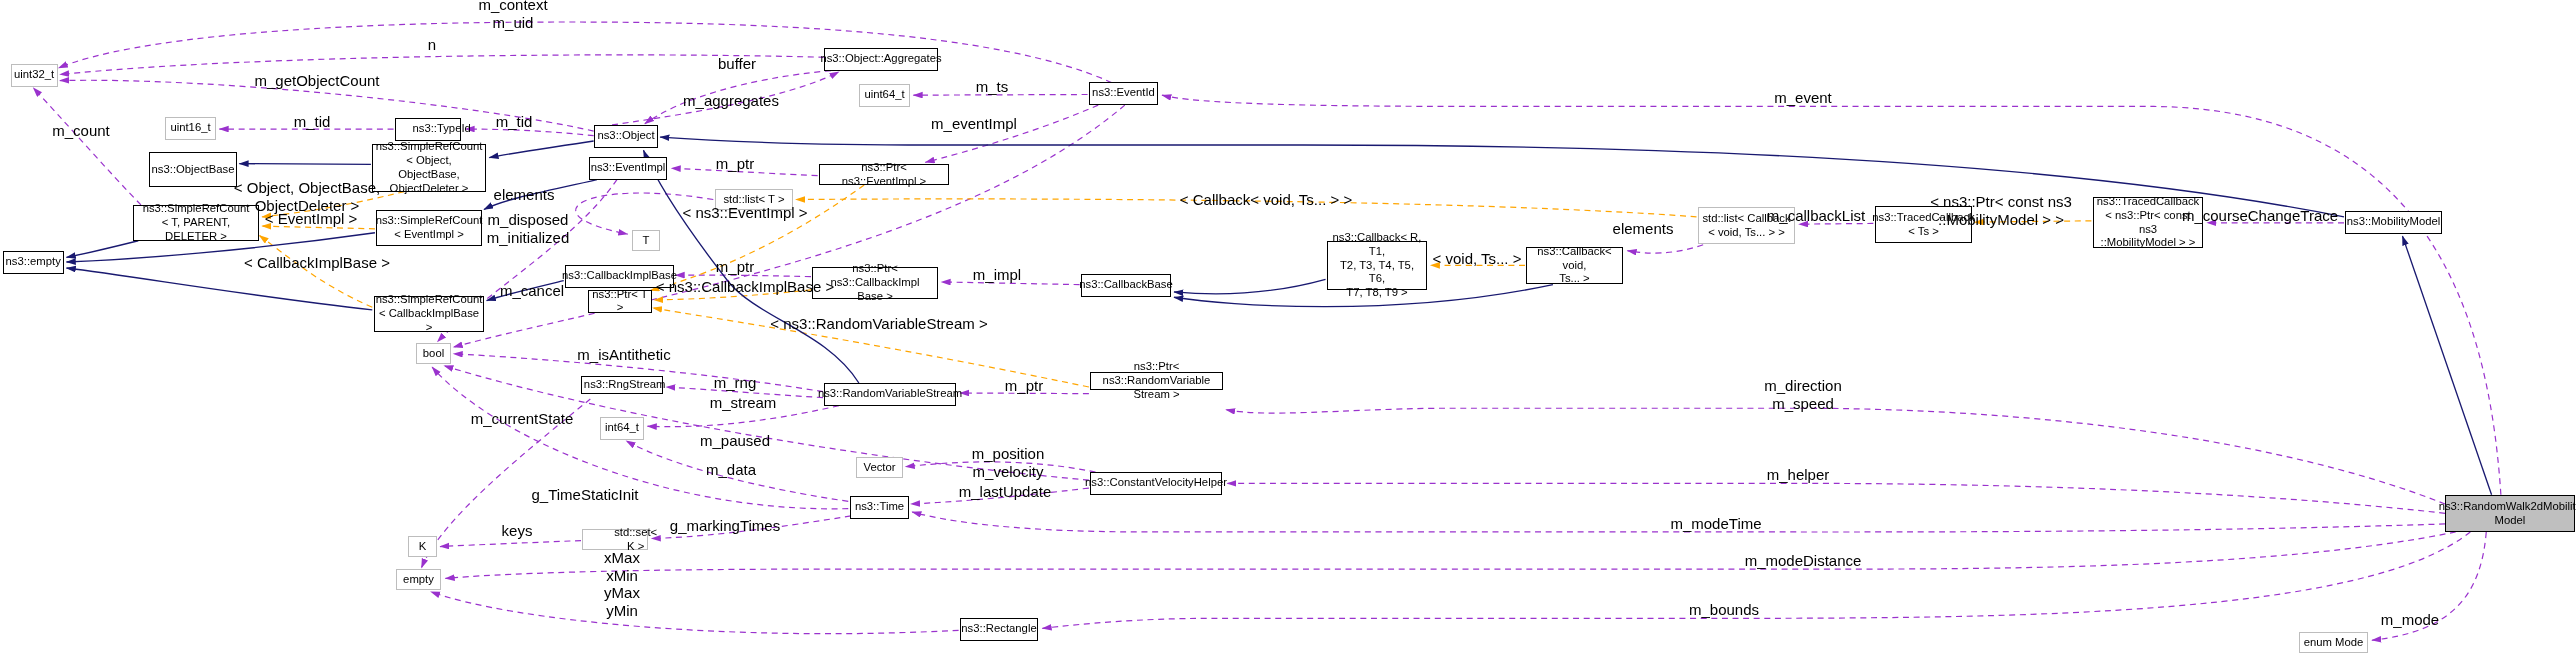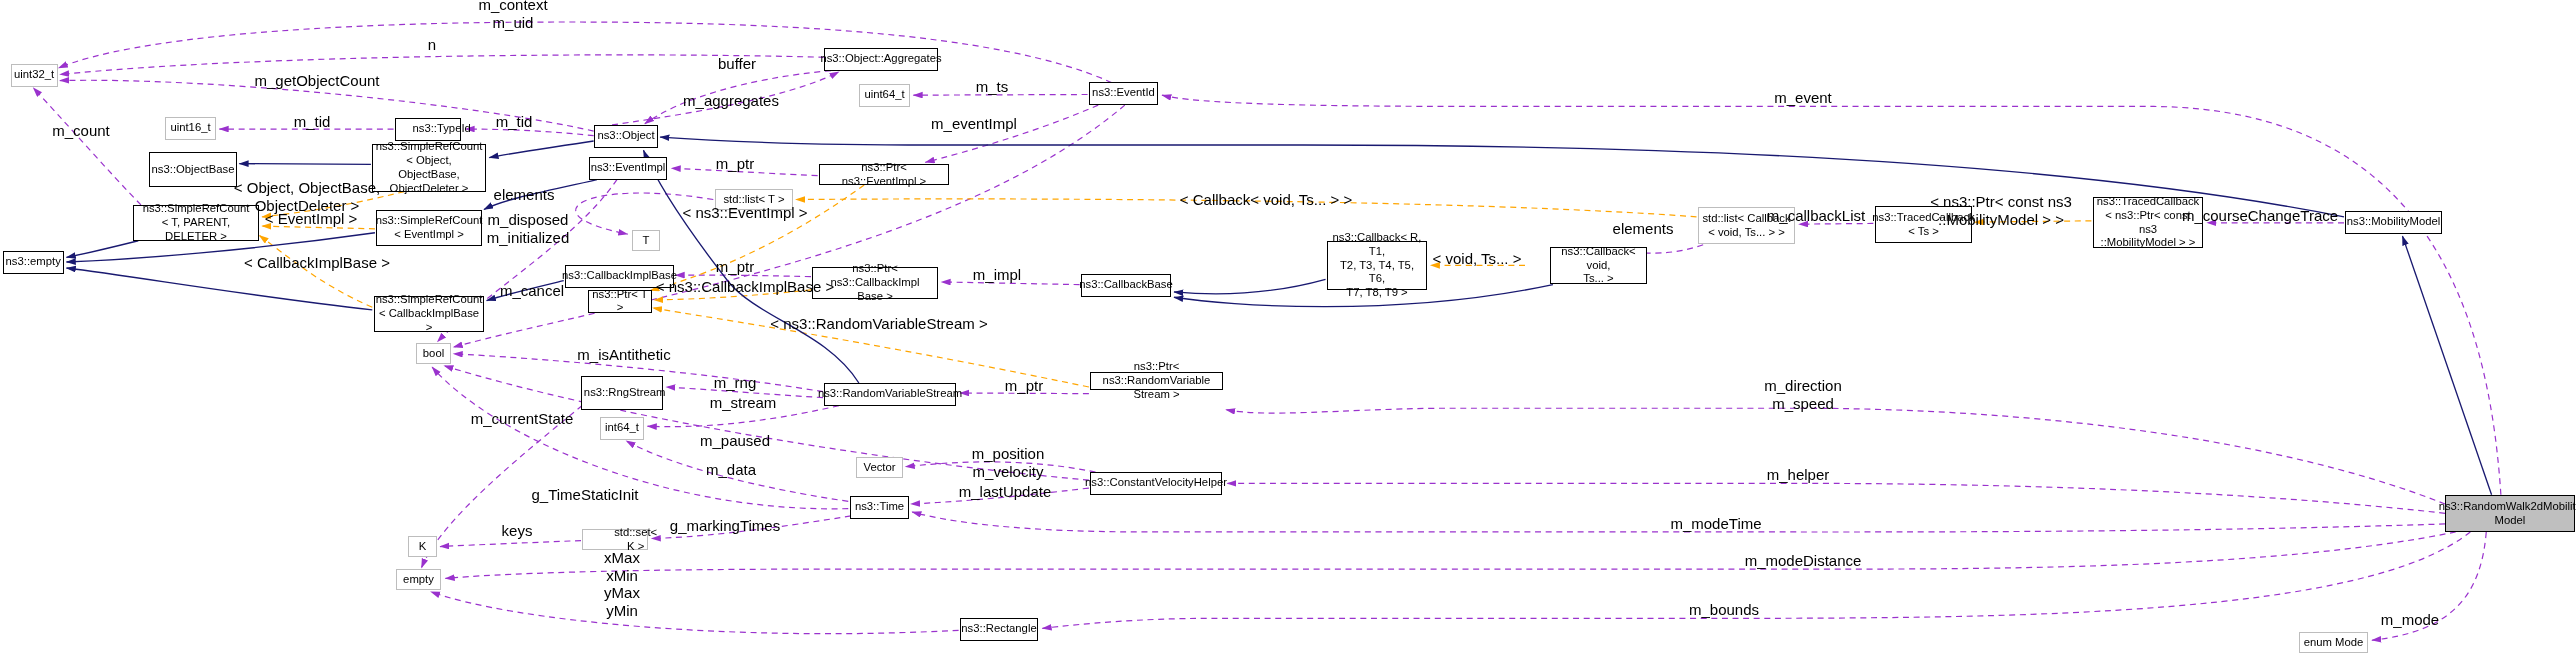--- a/index.html
+++ b/index.html
@@ -126,34 +126,34 @@
 <div class="node cls" style="left:819px;top:164px;width:130px;height:21px;">ns3::Ptr&lt; ns3::EventImpl &gt;</div>
 <div class="node plain" style="left:632px;top:230px;width:28px;height:21px;">T</div>
 <div class="node cls" style="left:565px;top:265px;width:109px;height:22.6px;">ns3::CallbackImplBase</div>
 <div class="node cls" style="left:588px;top:290px;width:64px;height:22.6px;">ns3::Ptr&lt; T &gt;</div>
 <div class="node cls" style="left:812px;top:267px;width:126px;height:32px;">ns3::Ptr&lt; ns3::CallbackImpl
 Base &gt;</div>
 <div class="node cls" style="left:1081px;top:274px;width:90px;height:22.6px;">ns3::CallbackBase</div>
 <div class="node cls" style="left:1327px;top:241px;width:100px;height:49px;">ns3::Callback&lt; R, T1,
 T2, T3, T4, T5, T6,
 T7, T8, T9 &gt;</div>
-<div class="node cls" style="left:1526px;top:247px;width:97px;height:37px;margin-left:24px;">ns3::Callback&lt; void,
+<div class="node cls" style="left:1526px;top:247px;width:97px;height:37px;">ns3::Callback&lt; void,
 Ts... &gt;</div>
 <div class="node plain" style="left:1698px;top:207px;width:97px;height:37px;">std::list&lt; Callback
 &lt; void, Ts... &gt; &gt;</div>
 <div class="node cls" style="left:1875px;top:206px;width:97px;height:37px;">ns3::TracedCallback
 &lt; Ts &gt;</div>
 <div class="node cls" style="left:2093px;top:197px;width:110px;height:51px;">ns3::TracedCallback
 &lt; ns3::Ptr&lt; const ns3
 ::MobilityModel &gt; &gt;</div>
 <div class="node cls" style="left:2345px;top:211px;width:97px;height:22.6px;">ns3::MobilityModel</div>
 <div class="node cls" style="left:824px;top:383px;width:132px;height:22.6px;">ns3::RandomVariableStream</div>
 <div class="node cls" style="left:1090px;top:372px;width:133px;height:18px;">ns3::Ptr&lt; ns3::RandomVariable
 Stream &gt;</div>
-<div class="node cls" style="left:581px;top:376px;width:82px;height:34px;padding-left:8px;">ns3::RngStream</div>
+<div class="node cls" style="left:581px;top:376px;width:82px;height:18px;padding-left:8px;">ns3::RngStream</div>
 <div class="node plain" style="left:600px;top:417px;width:44px;height:22.6px;">int64_t</div>
 <div class="node plain" style="left:416px;top:343px;width:35px;height:21px;">bool</div>
 <div class="node plain" style="left:856px;top:457px;width:47px;height:21px;">Vector</div>
 <div class="node cls" style="left:1090px;top:472px;width:132px;height:22.6px;">ns3::ConstantVelocityHelper</div>
 <div class="node cls" style="left:850px;top:496px;width:59px;height:22.6px;">ns3::Time</div>
 <div class="node plain" style="left:582px;top:529px;width:66px;height:21px;padding-left:44px;">std::set&lt; K &gt;</div>
 <div class="node plain" style="left:408px;top:536px;width:29px;height:21px;">K</div>
 <div class="node plain" style="left:396px;top:569px;width:45px;height:21px;">empty</div>
 <div class="node cls" style="left:960px;top:618px;width:78px;height:22.6px;">ns3::Rectangle</div>
 <div class="node plain" style="left:2299px;top:632px;width:69px;height:21px;">enum Mode</div>

